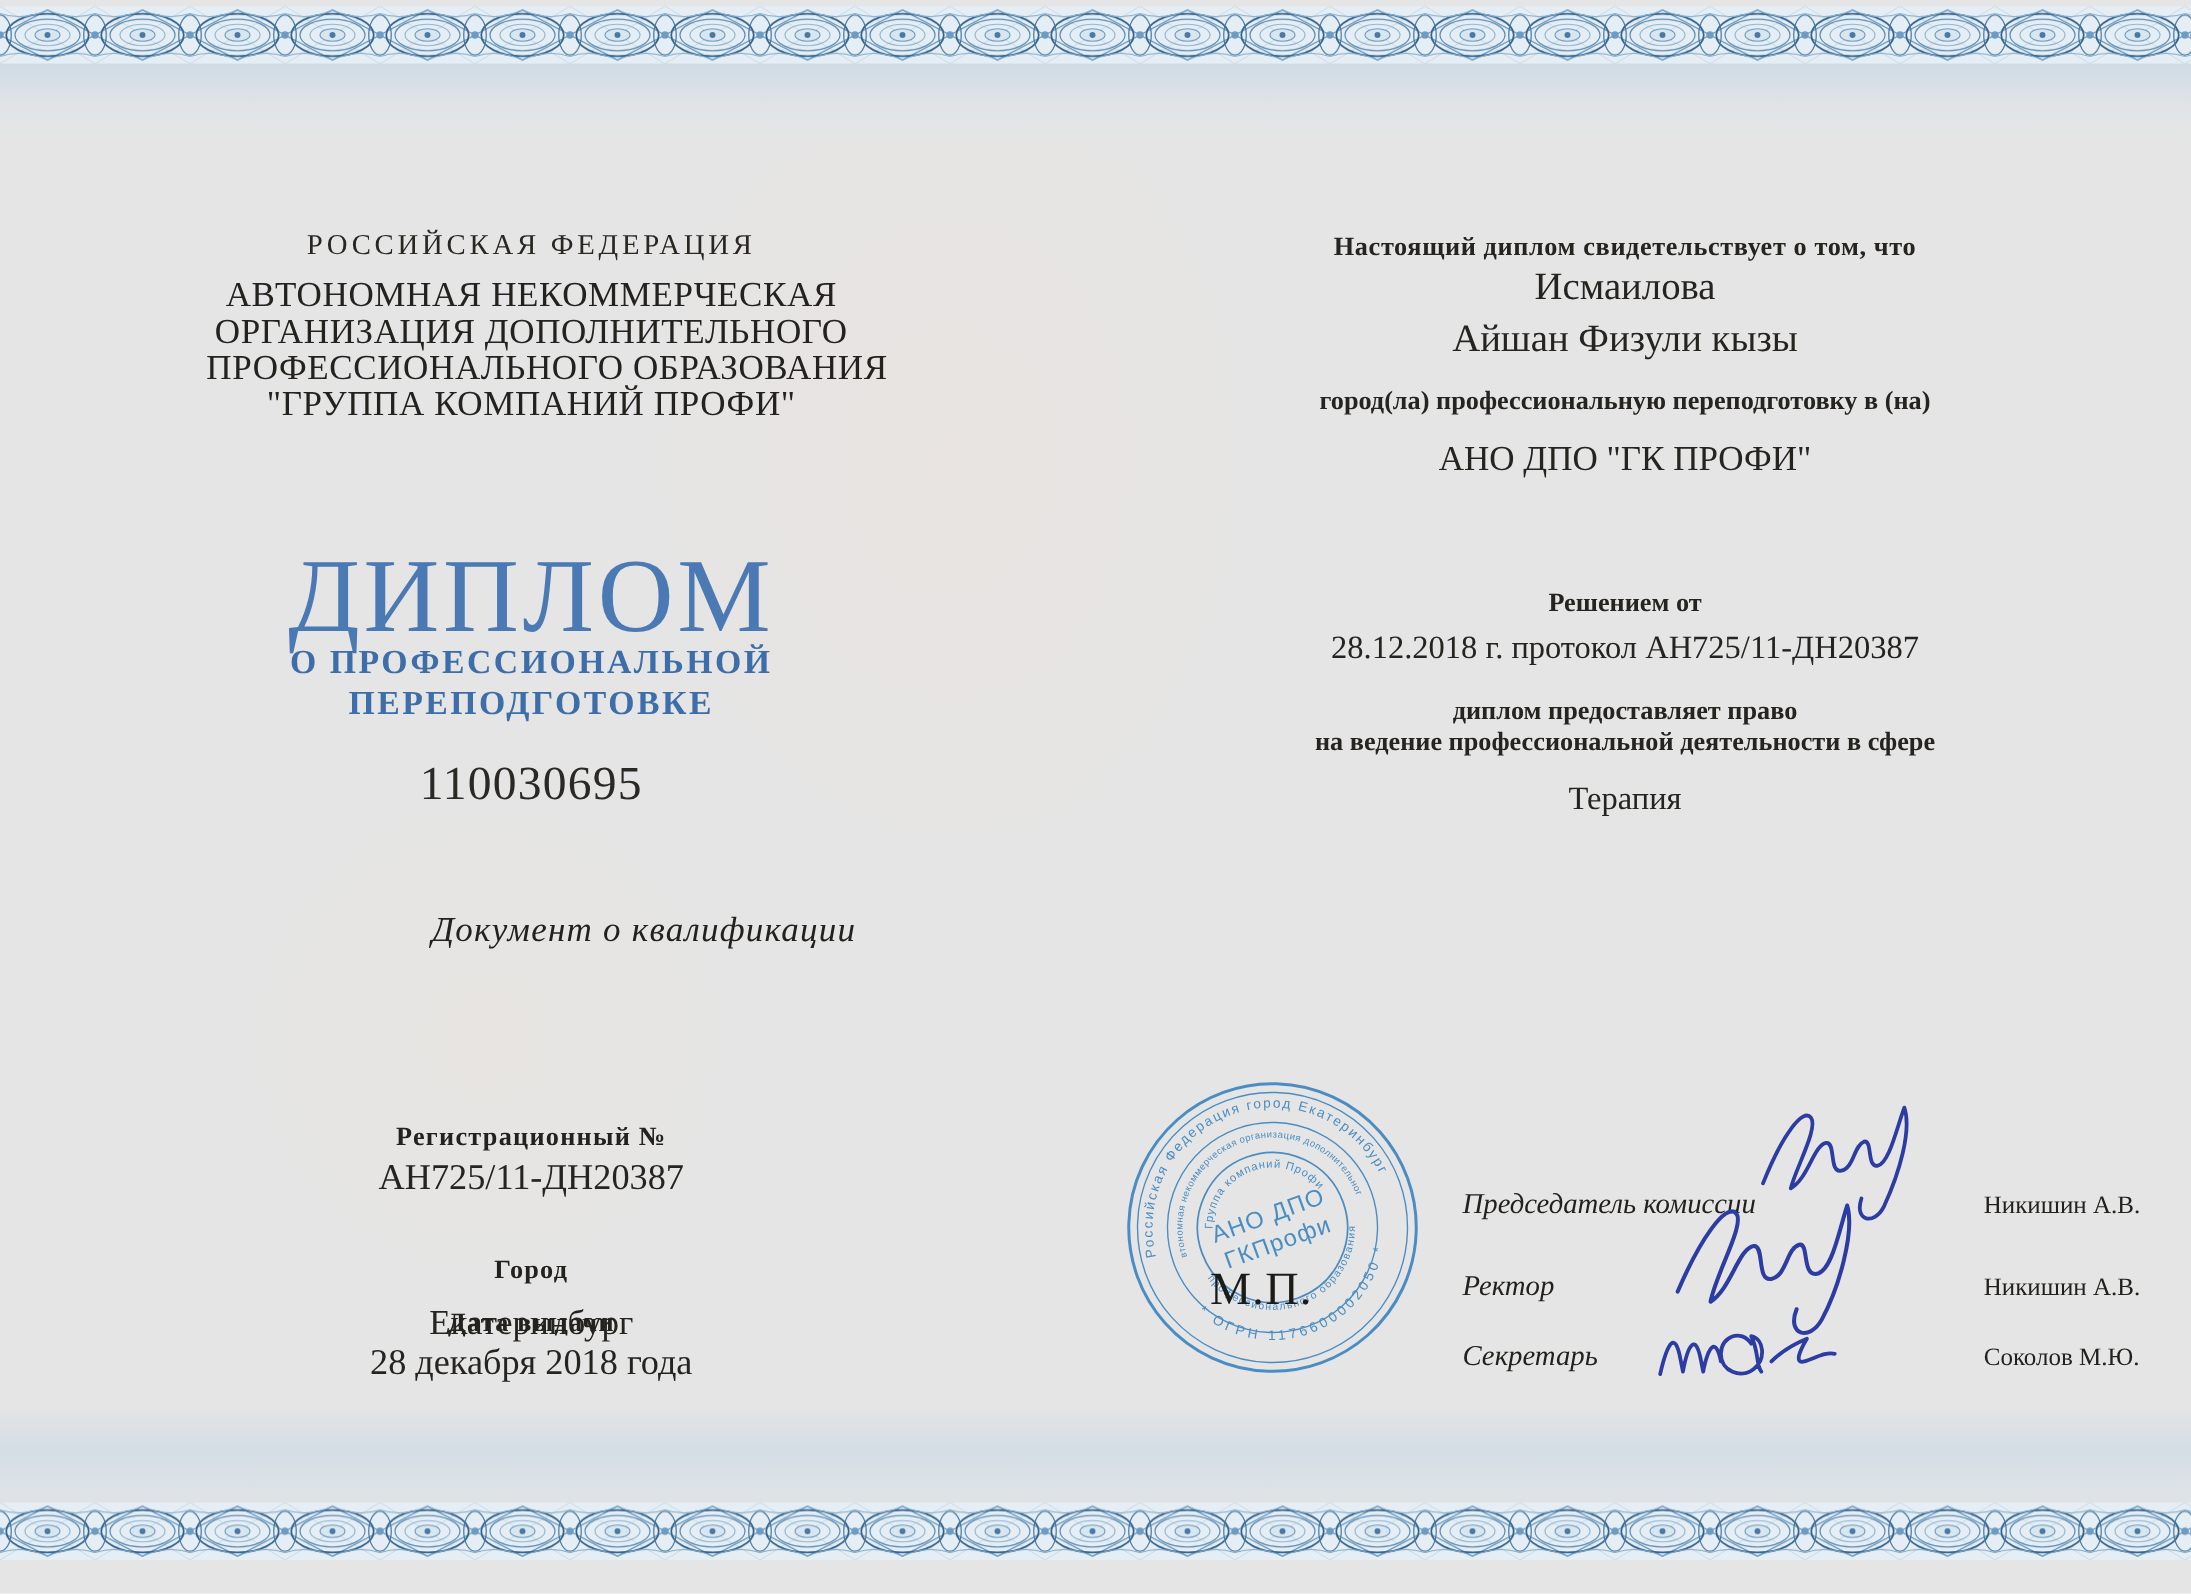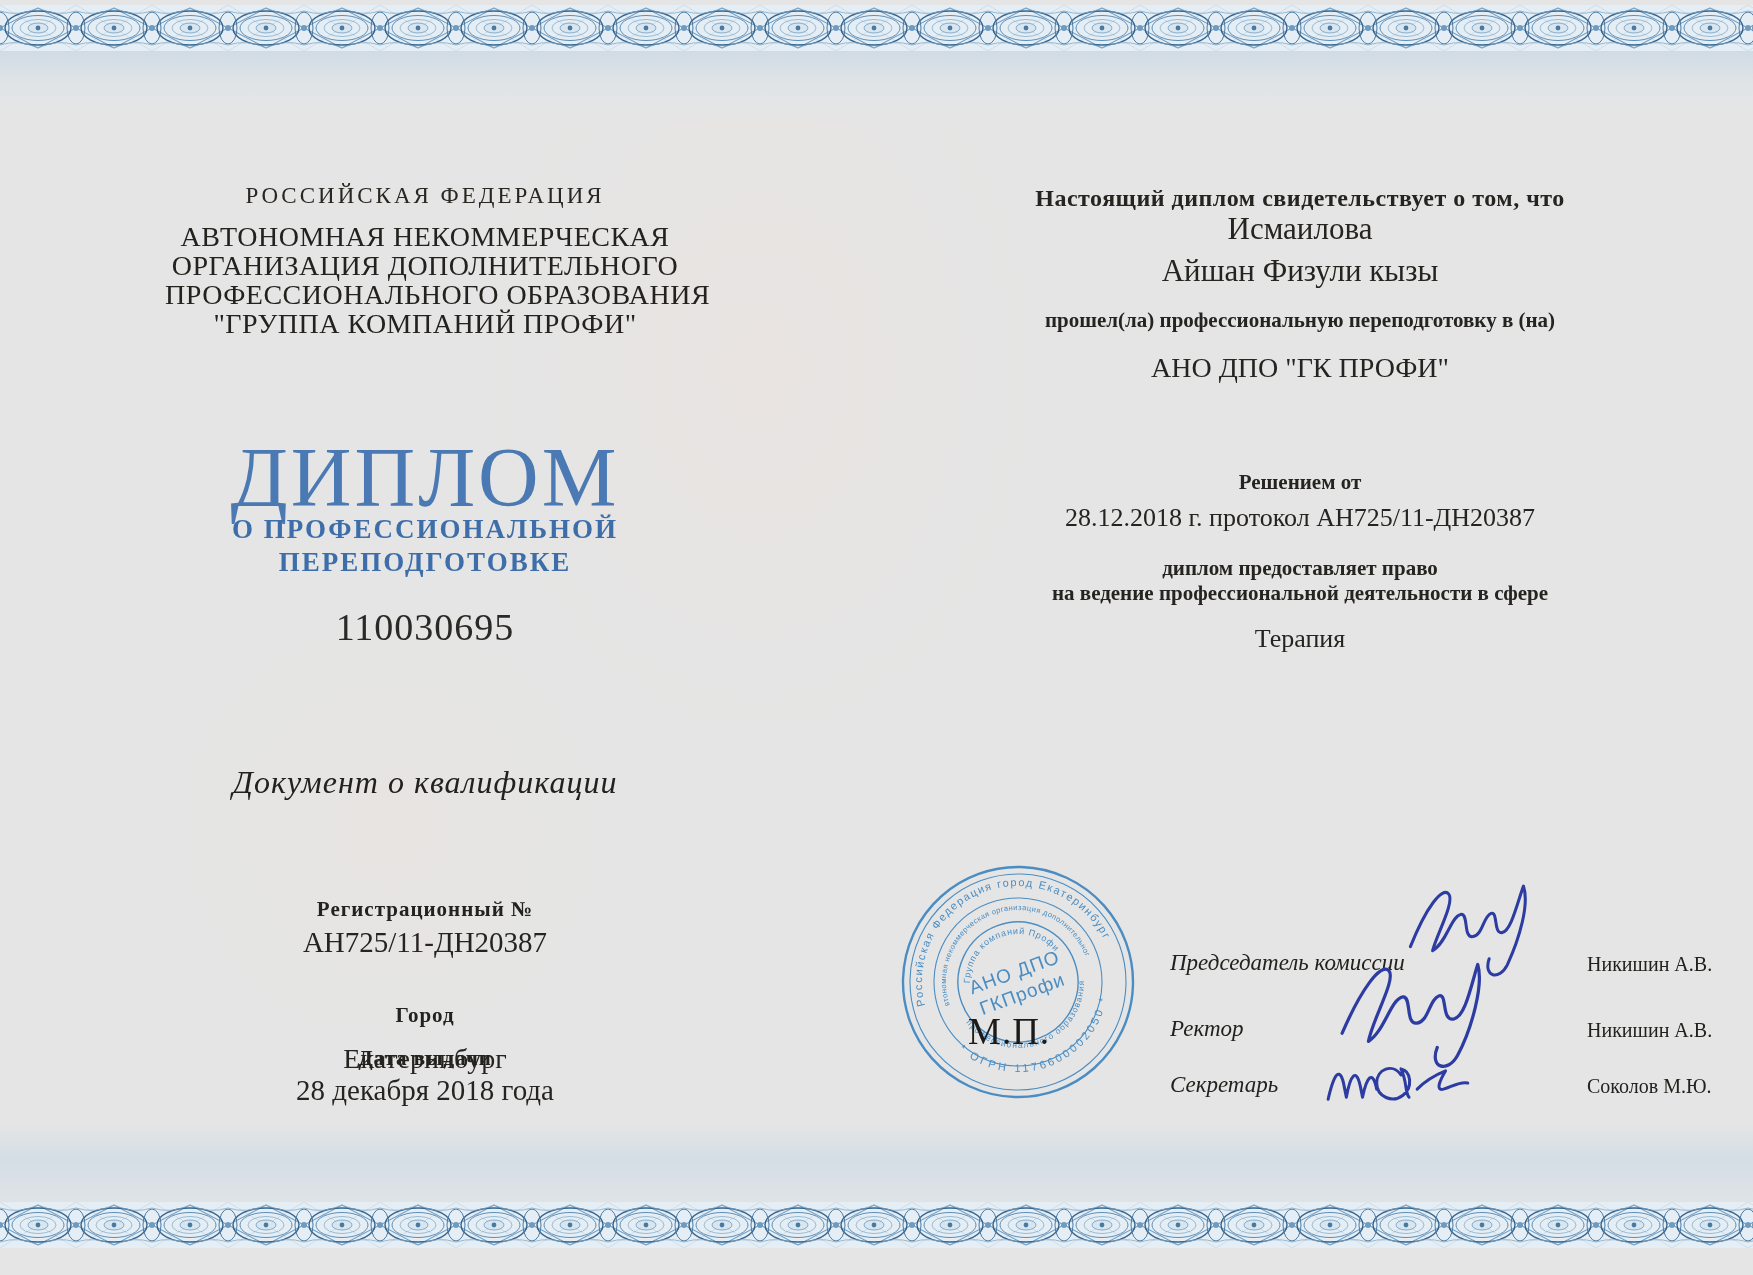--- a/index.html
+++ b/index.html
@@ -32,32 +32,32 @@
 
   
   .lcol{left:165px;width:520px;}
   .federation{top:183px;font-size:23px;letter-spacing:3px;color:#2a2722;}
   .orgline{left:165px;width:520px;font-size:28px;line-height:29px;letter-spacing:.5px;color:#24221e;}
   .org1{top:222px;}.org2{top:251px;}.org3{top:280px;}.org4{top:309px;}
   .dip-title{top:436px;font-size:84px;line-height:1;letter-spacing:3px;color:#4a79b3;font-weight:500;}
   .dip-sub{font-size:27px;font-weight:bold;letter-spacing:2px;color:#3d6ea9;}
   .dip-sub1{top:514px;}.dip-sub2{top:547px;}
   .dip-number{top:605px;font-size:38px;letter-spacing:1px;color:#2b2925;}
-  .doctype{top:764px;font-size:32px;font-style:italic;letter-spacing:1px;color:#23211d;}
+  .doctype{top:729px;font-size:28px;font-style:italic;letter-spacing:1px;color:#23211d;text-align:right;}
   .small-label{font-size:21px;font-weight:bold;letter-spacing:1px;color:#24221e;}
   .reg-label{top:897px;}
   .reg-num{top:926px;font-size:29px;}
   .city-label{top:974px;margin-top:29px;}
   .city-val{top:999px;font-size:28px;margin-top:44px;}
   .date-label{top:1046px;}
   .date-val{top:1074px;font-size:29px;}
 
   
   .rcol{left:1020px;width:560px;}
-  .statement{top:185px;font-size:24px;font-weight:bold;letter-spacing:.5px;}
+  .statement{top:185px;font-size:21px;font-weight:bold;letter-spacing:.5px;}
   .surname{top:211px;font-size:31px;}
   .holder-name{top:253px;font-size:31px;}
   .completed{top:308px;font-size:21px;font-weight:bold;}
   .institution{top:352px;font-size:28px;}
   .decision-label{top:470px;font-size:21px;font-weight:bold;}
   .decision-val{top:503px;font-size:26px;}
   .ent1{top:556px;font-size:21px;font-weight:bold;}
   .ent2{top:581px;font-size:21px;font-weight:bold;}
   .specialty{top:624px;font-size:26px;}
 
@@ -130,21 +130,21 @@
   <div class="abs c lcol small-label reg-label nowrap">Регистрационный №</div>
   <div class="abs c lcol reg-num nowrap">АН725/11-ДН20387</div>
   <div class="abs c lcol small-label city-label nowrap">Город</div>
   <div class="abs c lcol city-val nowrap">Екатеринбург</div>
   <div class="abs c lcol small-label date-label nowrap">Дата выдачи</div>
   <div class="abs c lcol date-val nowrap">28 декабря 2018 года</div>
 
   <div class="abs c rcol statement nowrap">Настоящий диплом свидетельствует о том, что</div>
   <div class="abs c rcol surname nowrap">Исмаилова</div>
   <div class="abs c rcol holder-name nowrap">Айшан Физули кызы</div>
-  <div class="abs c rcol completed nowrap">прошел(ла) профессиональную переподготовку в (на)</div>
+  <div class="abs c rcol completed nowrap">город(ла) профессиональную переподготовку в (на)</div>
   <div class="abs c rcol institution nowrap">АНО ДПО "ГК ПРОФИ"</div>
   <div class="abs c rcol decision-label nowrap">Решением от</div>
   <div class="abs c rcol decision-val nowrap">28.12.2018 г. протокол АН725/11-ДН20387</div>
   <div class="abs c rcol ent1 nowrap">диплом предоставляет право</div>
   <div class="abs c rcol specialty nowrap">Терапия</div>
   <div class="abs c rcol ent2 nowrap">на ведение профессиональной деятельности в сфере</div>
 
   <svg class="abs stamp" viewBox="0 0 240 240">
     <g fill="none" stroke="#3e86c0">
       <circle cx="120" cy="120" r="115" stroke-width="2.4"></circle>

